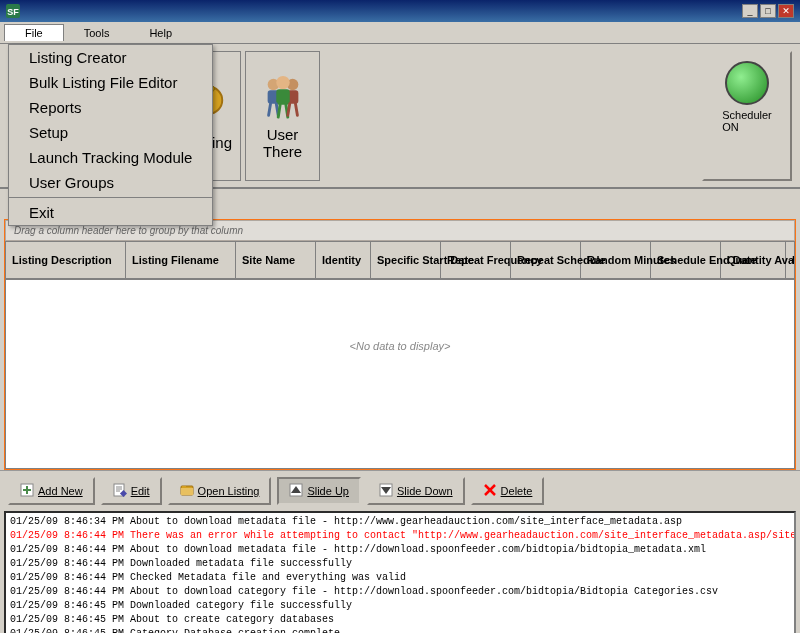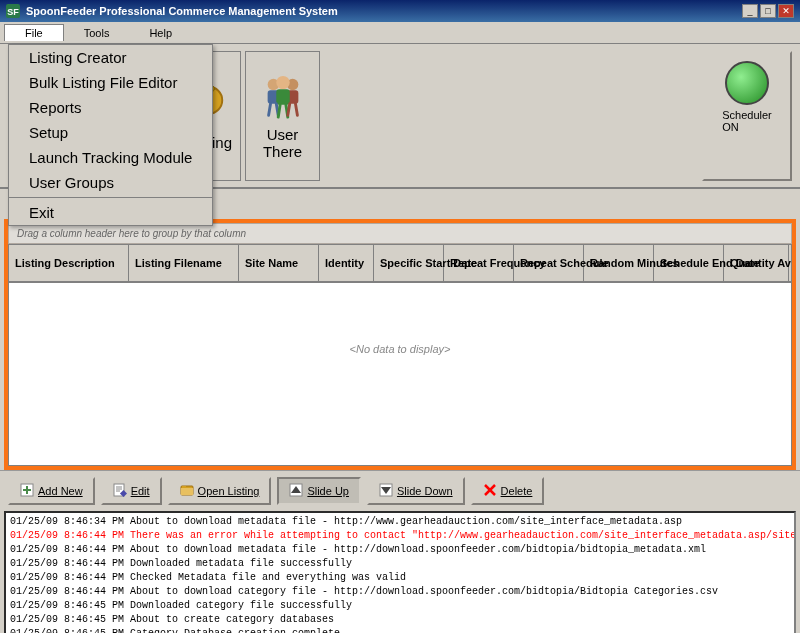--- a/index.html
+++ b/index.html
@@ -215,21 +215,21 @@
 
     
     .main-content {
       display: flex;
       flex-direction: column;
       height: calc(633px - 22px - 22px - 145px);
     }
     .grid-area {
       flex: 1;
       overflow: hidden;
-      border: 4px solid #f97316;
+      border: 1px solid #f97316;
       margin: 0 4px;
       display: flex;
       flex-direction: column;
     }
 
     
     .action-bar {
       background: #d4d0c8;
       padding: 6px 8px;
       display: flex;
@@ -283,21 +283,20 @@
 <body>
 
 <div class="title-bar">
   <div class="title-bar-left">
     <div class="title-bar-icon">
       <svg width="14" height="14" viewBox="0 0 14 14">
         <rect width="14" height="14" rx="2" fill="#2a7a4a"></rect>
         <text x="7" y="11" text-anchor="middle" font-size="9" fill="white" font-weight="bold">SF</text>
       </svg>
     </div>
-    <span class="title-bar-text">SpoonFeeder Professional Commerce Management System</span>
   </div>
   <div class="title-bar-buttons">
     <div class="title-btn">_</div>
     <div class="title-btn">□</div>
     <div class="title-btn close">✕</div>
   </div>
 </div>
 
 <div class="menu-bar">
   <div class="menu-item active">File</div>

